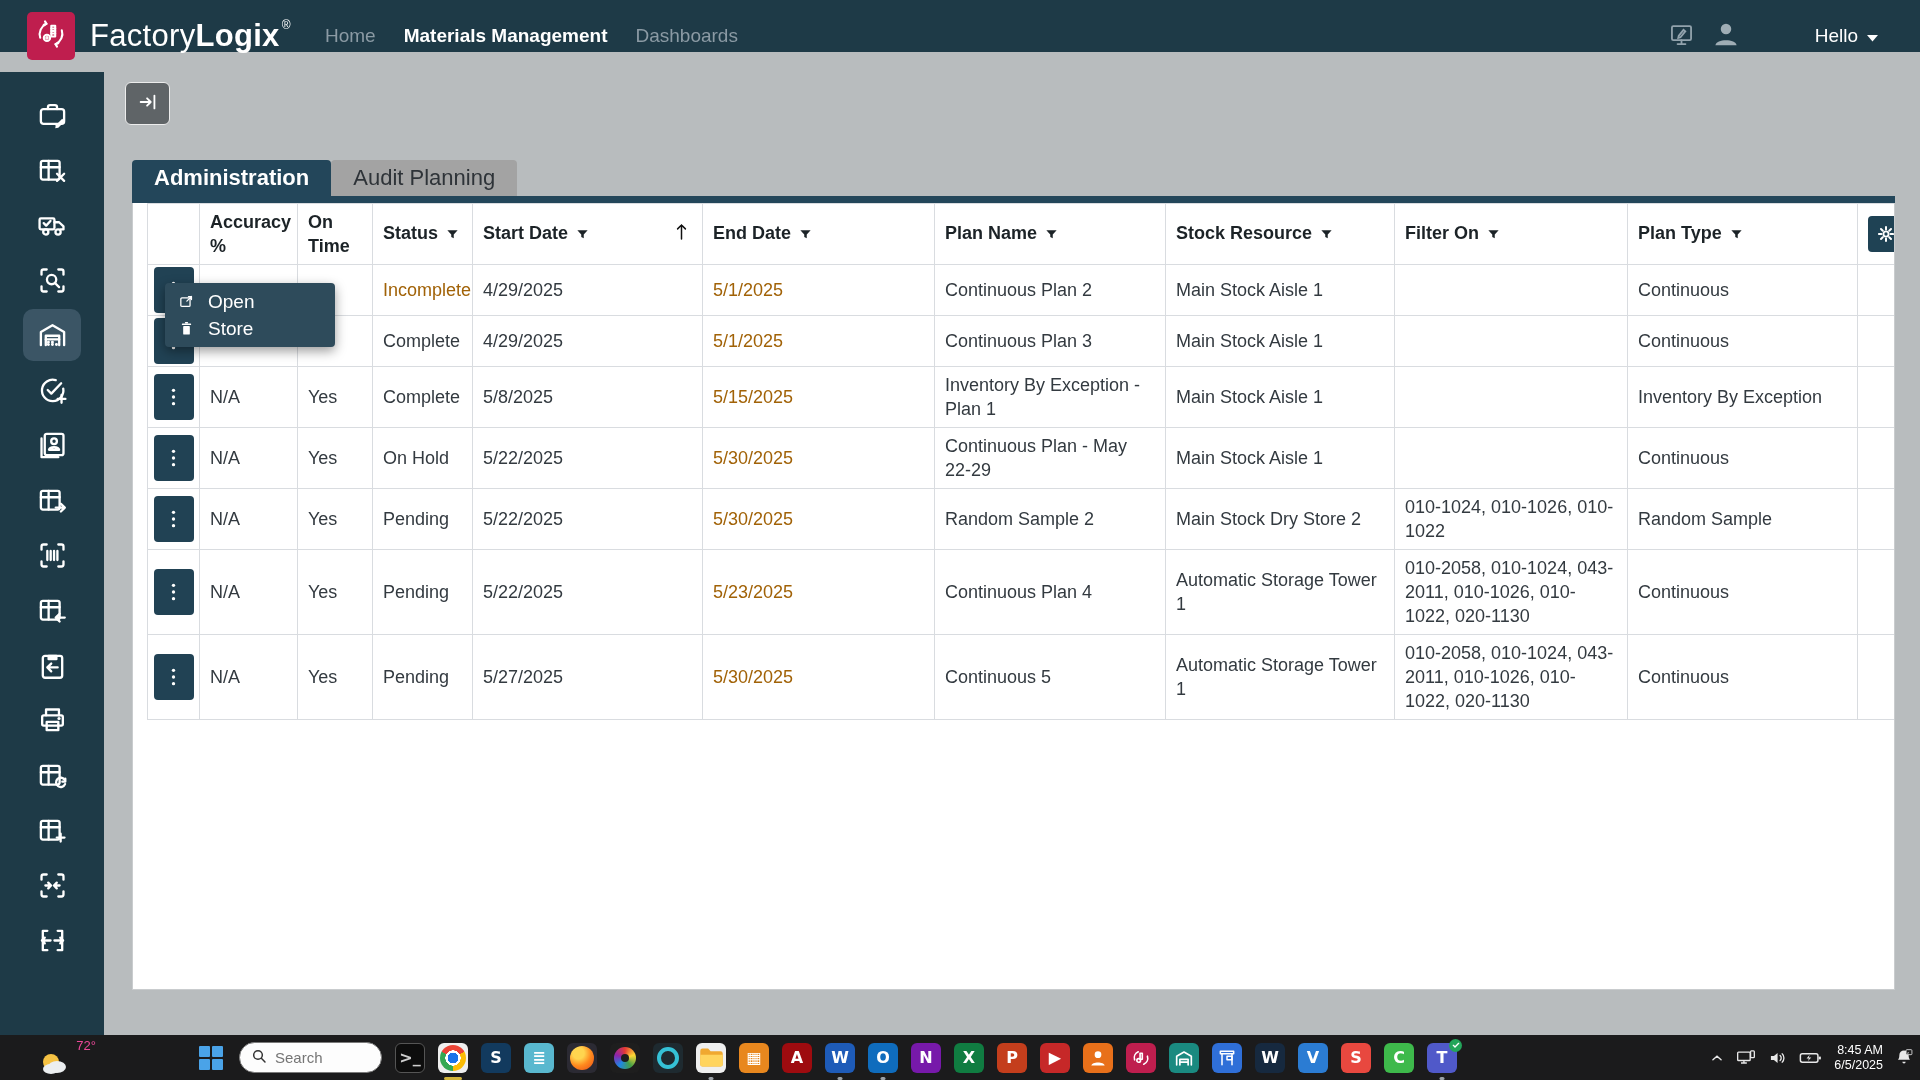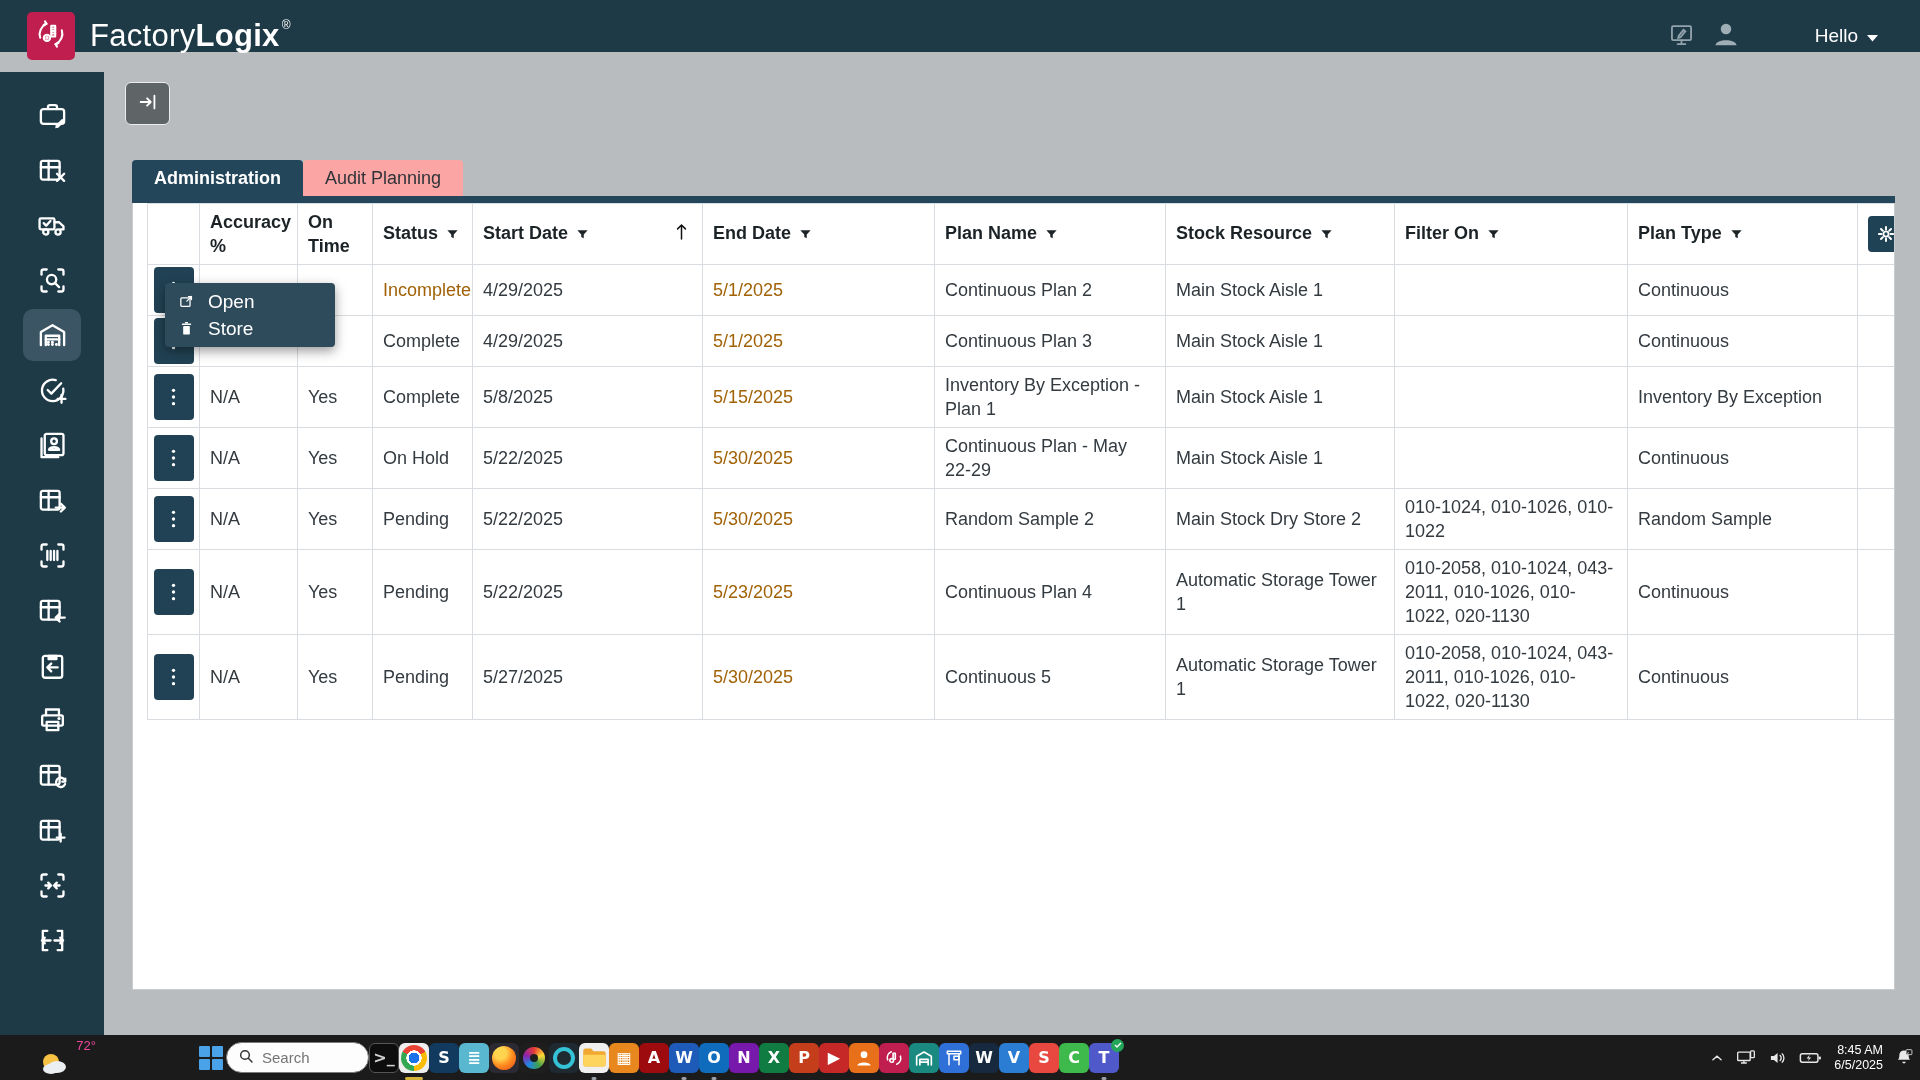--- a/index.html
+++ b/index.html
@@ -22,23 +22,23 @@
   
   .sidebar{position:absolute;left:0;top:72px;width:104px;height:963px;background:#1e3a47;z-index:20;display:flex;flex-direction:column;align-items:center;padding-top:20px}
   .sb-item{width:50px;height:46px;margin-bottom:9px;flex:0 0 auto;display:flex;align-items:center;justify-content:center;color:#fff;cursor:pointer;border-radius:10px}
   .sb-item.active{background:#3b5565;width:58px;height:52px;margin-top:-3px;margin-bottom:6px}
   .sb-item svg{width:31px;height:31px}
 
   
   .collapse-btn{position:absolute;left:125px;top:82px;width:45px;height:43px;background:#5f6467;border:1px solid #ececec;border-radius:6px;display:flex;align-items:center;justify-content:center;color:#fff;cursor:pointer;z-index:10}
   .panel{position:absolute;left:132px;top:160px;width:1763px;height:830px;z-index:5}
   .tabs{display:flex;height:36px;align-items:flex-end}
-  .tab{height:36px;padding:0 22px;display:flex;align-items:center;font-size:18px;border-radius:4px 4px 0 0;cursor:pointer;white-space:nowrap}
+  .tab{height:36px;padding:0 22px;display:flex;align-items:center;font-size:22px;border-radius:4px 4px 0 0;cursor:pointer;white-space:nowrap}
   .tab.active{background:#23465a;color:#fff;font-weight:700}
-  .tab.inactive{background:#fca5a5;color:#2e3338}
+  .tab.inactive{background:#a3a3a3;color:#2e3338}
   .tab-bar{height:7px;background:#23465a}
   .panel-body{background:#fff;height:787px;border:1px solid #c9ccce;border-top:none;overflow:hidden}
 
   
   table{border-collapse:collapse;table-layout:fixed;width:1760px;font-size:18px;color:#333a40;margin-left:14px}
   th,td{border:1px solid #d9dce0;padding:6px 10px;vertical-align:middle;text-align:left;line-height:24px}
   thead tr{height:54px}
   th{font-weight:700;color:#1c2327;position:relative}
   td.red{color:#a16207}
   td.action-cell{padding:2px 0;text-align:center}
@@ -50,21 +50,21 @@
   
   .context-menu{position:absolute;left:165px;top:283px;width:170px;background:#2e4b5b;border-radius:4px;box-shadow:0 4px 12px rgba(0,0,0,.4);z-index:60;padding:5px 0}
   .menu-item{display:flex;align-items:center;gap:13px;color:#fff;font-size:19px;padding:3px 13px;height:27px;cursor:pointer}
   .menu-item svg{flex:0 0 auto}
 
   
   .taskbar{position:absolute;left:0;bottom:0;width:1920px;height:45px;background:#1b1b1c;z-index:50}
   .weather{position:absolute;left:40px;top:1px;width:56px;height:43px;color:#ec4899;cursor:pointer}
   .weather .temp{position:absolute;right:0;top:2px;font-size:13px}
   .weather svg{position:absolute;left:0;bottom:3px}
-  .tb-center{position:absolute;left:196px;top:0;height:45px;display:flex;align-items:center;}
+  .tb-center{position:absolute;left:196px;top:0;height:45px;display:flex;align-items:center;gap:13px}
   .win-btn{width:30px;height:30px;display:flex;align-items:center;justify-content:center;border:none;background:transparent;cursor:pointer}
   .win{display:grid;grid-template-columns:11px 11px;grid-template-rows:11px 11px;gap:2px}
   .win i{background:#4aa3e8;border-radius:1px}
   .search-pill{width:143px;height:31px;border-radius:16px;background:#fdfdfd;border:1px solid #7a7a7a;display:flex;align-items:center;gap:8px;padding:0 11px;color:#444}
   .search-pill input{border:none;outline:none;background:transparent;font-size:15px;width:92px;color:#333;font-family:"Liberation Sans",sans-serif}
   .tb-app{width:30px;height:30px;border-radius:6px;position:relative;display:flex;align-items:center;justify-content:center;font-weight:700;font-size:16px;cursor:pointer;border:none;font-family:"DejaVu Sans","Liberation Sans",sans-serif;flex:0 0 auto}
   .tb-app .dot{position:absolute;bottom:-7px;left:50%;transform:translateX(-50%);width:5px;height:3px;border-radius:2px;background:#9aa0a6}
   .tb-app .active-bar{position:absolute;bottom:-7px;left:50%;transform:translateX(-50%);width:18px;height:3px;border-radius:2px;background:#d2b53a}
   .tb-app .badge{position:absolute;top:-4px;right:-5px;width:13px;height:13px;border-radius:50%;background:#23a55a;display:flex;align-items:center;justify-content:center;color:#fff}
   .chrome-ball{width:26px;height:26px;border-radius:50%;
@@ -94,20 +94,25 @@
         <circle cx="9.3" cy="14.6" r="2.1"></circle>
           <circle cx="9.3" cy="14.6" r="0.5"></circle>
       </svg>
     </span>
   </div>
   <div class="brand">
     <span class="light">Factory</span>
       <span class="bold">Logix</span>
       <span class="reg">®</span>
   </div>
+  <nav class="main-nav">
+      <span class="nav-item">Home</span>
+      <span class="nav-item active">Materials Management</span>
+      <span class="nav-item">Dashboards</span>
+    </nav>
   <div class="header-right">
     <span>
       <svg width="27" height="27" viewBox="0 0 24 24" fill="none" stroke="currentColor" stroke-width="1.6" stroke-linecap="round">
         <rect x="3.5" y="4.5" width="17" height="12.5" rx="1.2"></rect>
           <path d="M12 17v3.5M8.5 20.5h7"></path>
           <path d="M9.5 13.2l4.3-5.3 1.6 1.3-4.3 5.3-2 .6z"></path>
       </svg>
     </span>
     <span>
       <svg width="30" height="30" viewBox="0 0 24 24" fill="#9fadb5">

